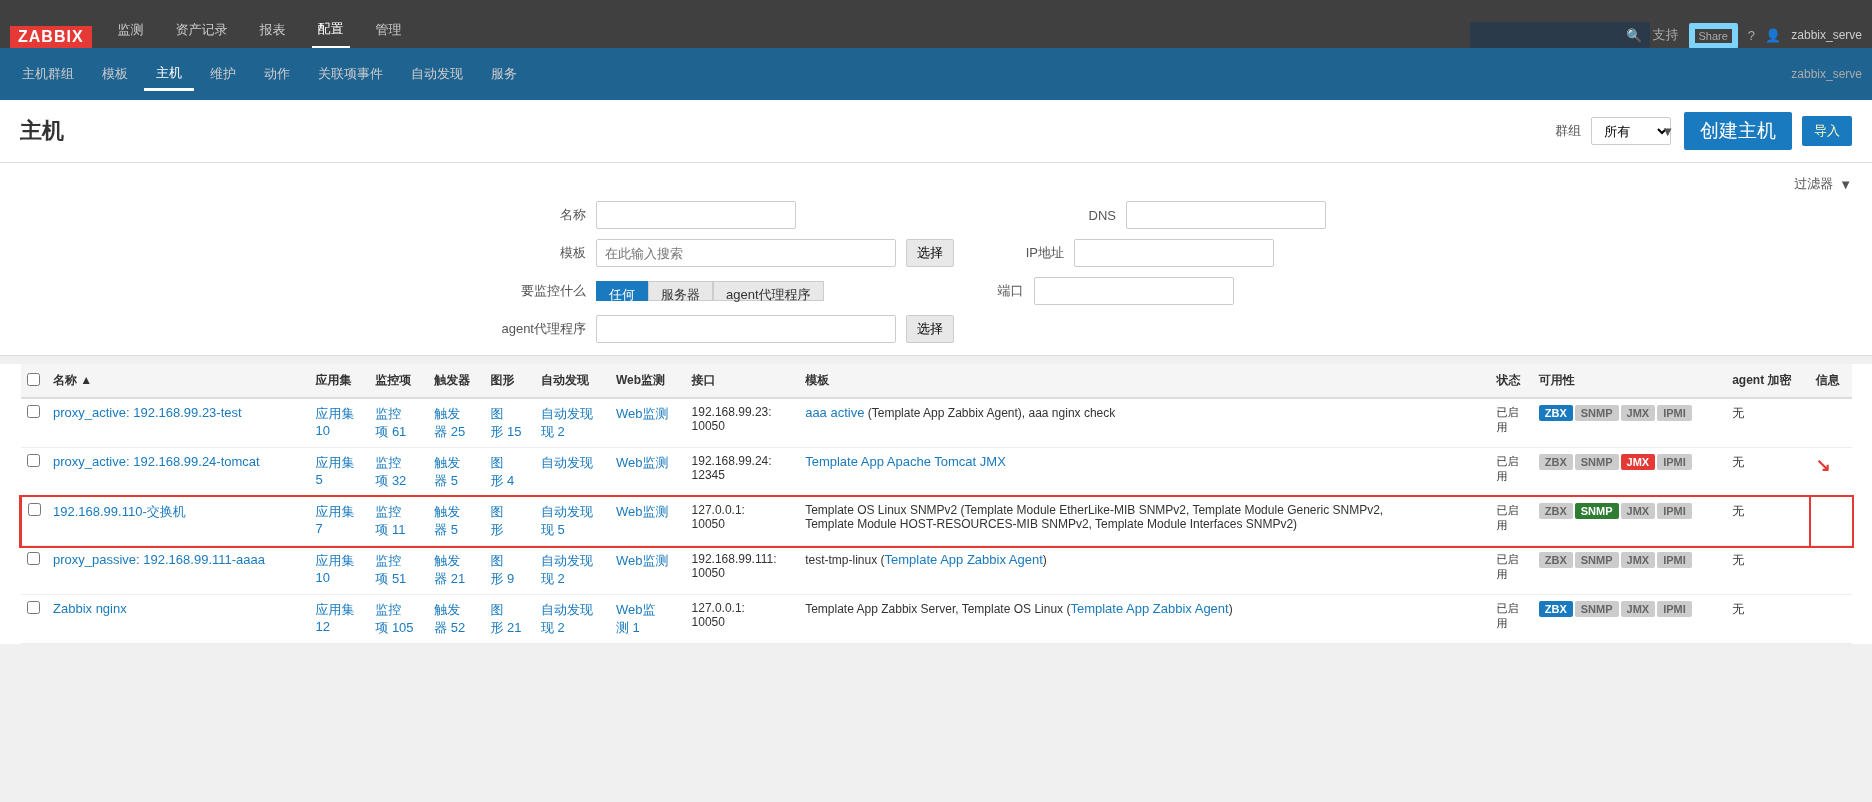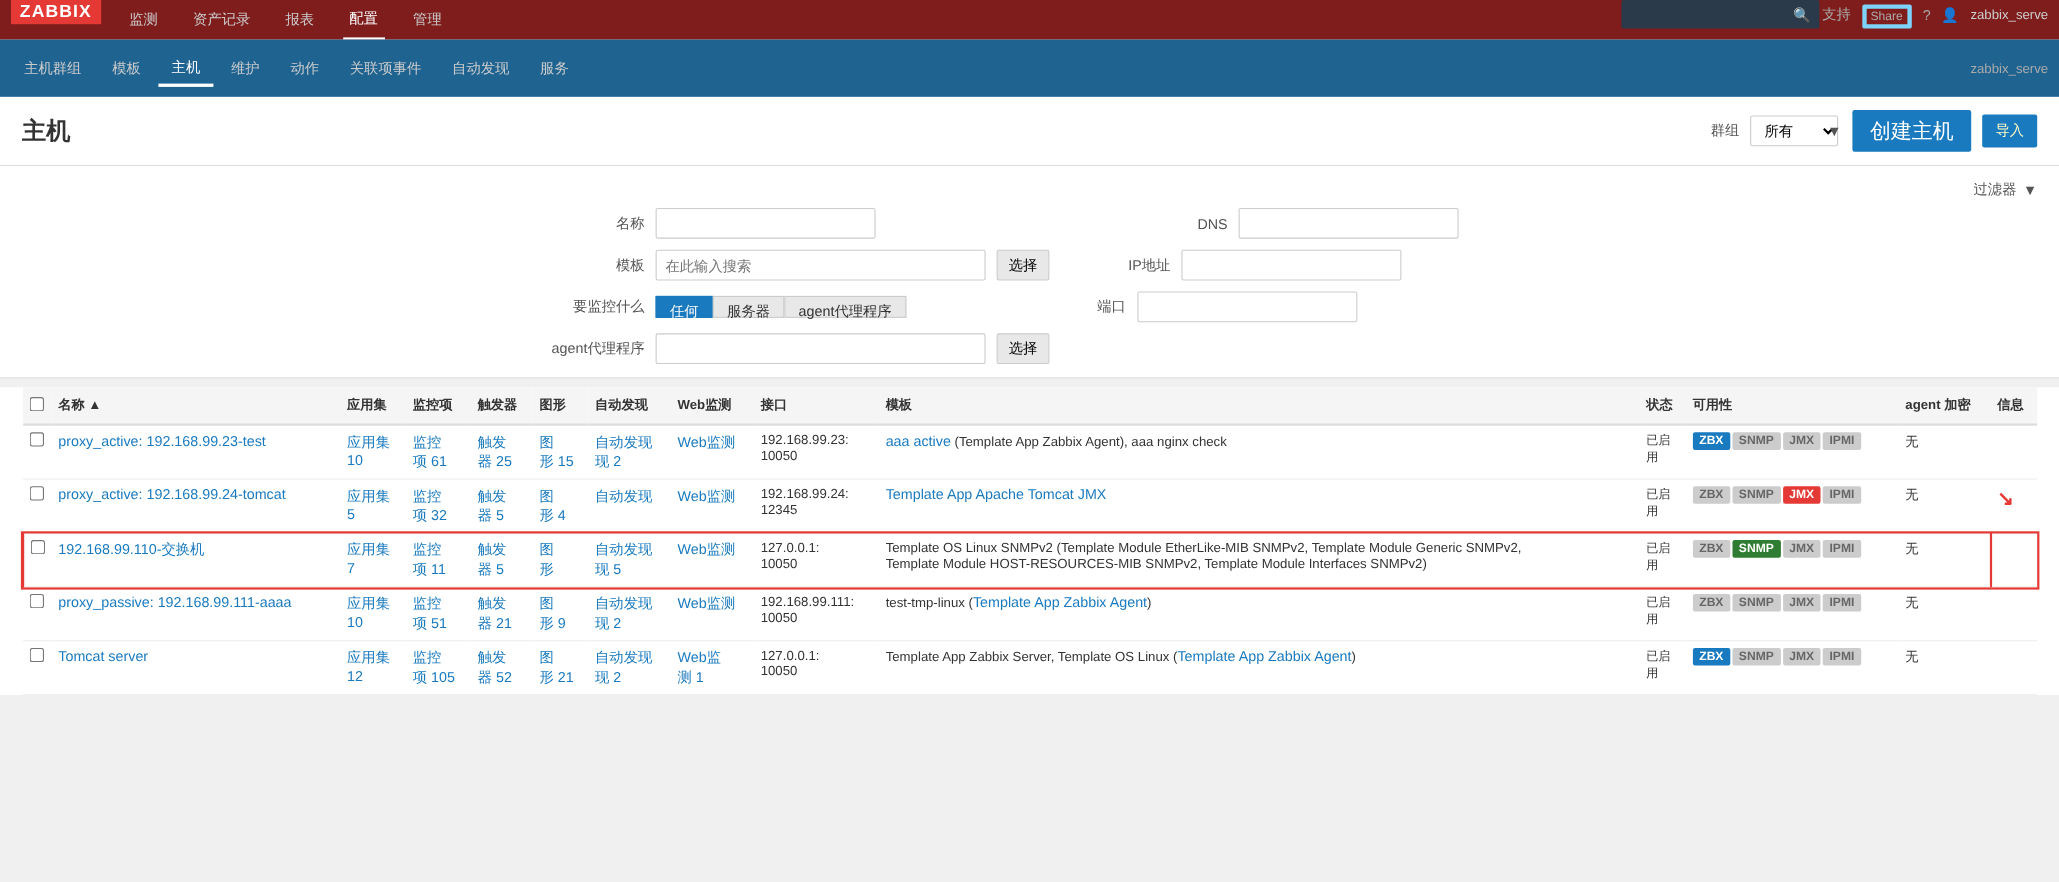--- a/index.html
+++ b/index.html
@@ -1,19 +1,19 @@
 <!DOCTYPE html>
 <html><head>
   <meta charset="utf-8">
   <style>
     * { box-sizing: border-box; margin: 0; padding: 0; font-family: Arial, sans-serif; font-size: 13px; }
     body { background: #f0f0f0; color: #333; }
 
     
-    .top-nav { background: #7f1d1d; display: flex; align-items: flex-start; height: 36px; padding: 0 10px; gap: 20px; }
+    .top-nav { background: #404040; display: flex; align-items: flex-end; height: 48px; padding: 0 10px; gap: 20px; }
     .logo { background: #e53935; color: white; font-weight: bold; font-size: 16px; padding: 2px 8px; letter-spacing: 1px; }
     .top-nav-item { color: #ccc; cursor: pointer; font-size: 13px; padding: 0 6px; height: 36px; display: flex; align-items: center; }
     .top-nav-right { margin-left: auto; display: flex; align-items: center; gap: 10px; }
     .search-box-top { background: #2a3a4a; border: none; color: #ccc; padding: 4px 28px 4px 8px; border-radius: 2px; width: 180px; height: 26px; }
     .top-nav-icon { color: #aaa; font-size: 13px; cursor: pointer; }
 
     
     .sub-nav { background: #1f6391; display: flex; align-items: center; height: 52px; padding: 0 10px; gap: 4px; position: relative; }
     .sub-nav-item { color: #ccc; cursor: pointer; font-size: 13px; padding: 0 12px; height: 34px; display: flex; align-items: center; }
     .sub-nav-item.active { color: white; border-bottom: 3px solid #fff; }
@@ -70,21 +70,21 @@
   <span class="top-nav-item">报表</span>
   <span class="top-nav-item" style="color:white; border-bottom:2px solid white;">配置</span>
   <span class="top-nav-item">管理</span>
   <div class="top-nav-right">
     <div style="position:relative; display:flex; align-items:center;">
       <input class="search-box-top" type="text" style="">
       <span style="color:#aaa; margin-left:-24px; cursor:pointer;">🔍</span>
     </div>
     <span class="top-nav-icon">支持</span>
     <span class="top-nav-icon">
-      <span style="font-size:11px; border:4px solid #7dd3fc; padding:1px 4px; border-radius:2px;">Share</span>
+      <span style="font-size:11px; border:6px solid #7dd3fc; padding:1px 4px; border-radius:2px;">Share</span>
     </span>
     <span class="top-nav-icon">?</span>
     <span class="top-nav-icon">👤</span>
     <span class="top-nav-icon" style="color:#ccc; font-size:12px;">zabbix_serve</span>
   </div>
 </div>
 
 <div class="sub-nav">
   <span class="sub-nav-item">主机群组</span>
   <span class="sub-nav-item">模板</span>
@@ -268,21 +268,21 @@
             <span class="status-badge" style="background:#ccc;color:#666;">JMX</span>
             <span class="status-badge" style="background:#ccc;color:#666;">IPMI</span>
           </div>
         </td>
         <td>无</td>
         <td></td>
       </tr>
 
       <tr>
         <td><input type="checkbox" style=""></td>
-        <td><a class="link-blue">Tomcat server</a></td>
+        <td><a class="link-blue">Zabbix nginx</a></td>
         <td><a class="link-blue">应用集<br>12</a></td>
         <td><a class="link-blue">监控<br>项 105</a></td>
         <td><a class="link-blue">触发<br>器 52</a></td>
         <td><a class="link-blue">图<br>形 21</a></td>
         <td><a class="link-blue">自动发现<br>现 2</a></td>
         <td><a class="link-blue">Web监<br>测 1</a></td>
         <td>127.0.0.1:<br>10050</td>
         <td>Template App Zabbix Server, Template OS Linux (<a class="link-blue">Template App Zabbix Agent</a>)</td>
         <td><span style="color:#333; font-size:11px;">已启<br>用</span></td>
         <td>

